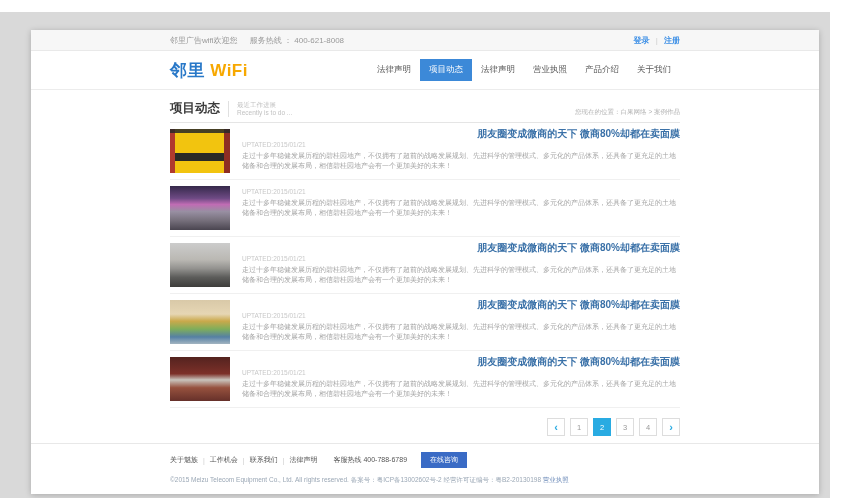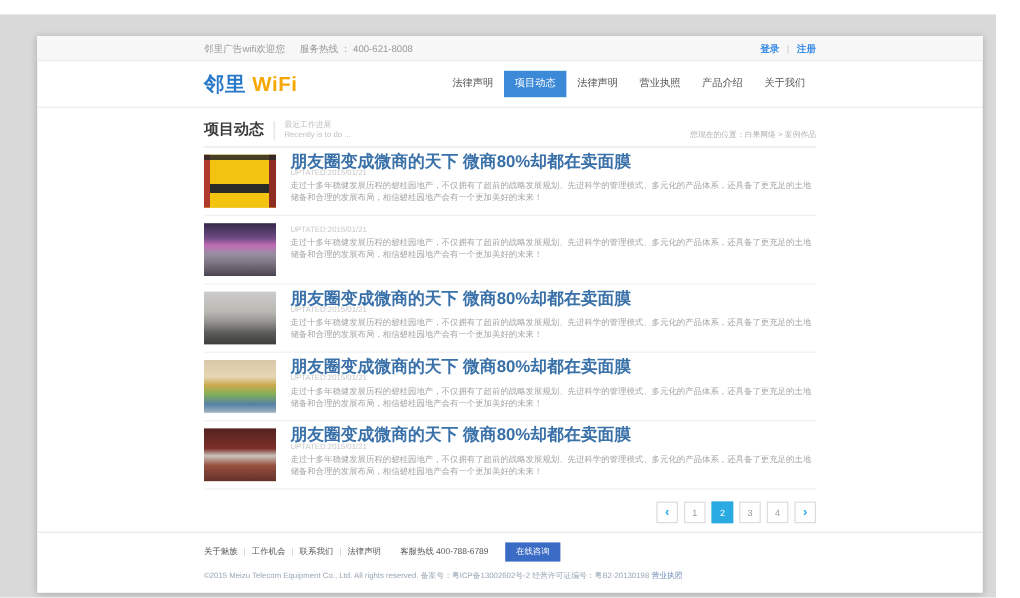--- a/index.html
+++ b/index.html
@@ -51,21 +51,21 @@
   .thumb-1 { background:
       linear-gradient(180deg, rgba(40,40,40,.85) 0 9%, transparent 9%),
       linear-gradient(90deg,#b03a2e 0 8%, transparent 8% 90%, #8e2e23 90%),
       linear-gradient(180deg,#f2c40f 0 55%, #2a2a26 55% 72%, #f2c40f 72%);
       background-color:#e8b70f; }
   .thumb-2 { background:linear-gradient(180deg,#35294a 0%,#6e4a84 28%,#c06cb4 42%,#988fa2 58%,#77707c 78%,#4a4550 100%); }
   .thumb-3 { background:linear-gradient(180deg,#cccccc 0%,#bab8b3 38%,#93928f 58%,#5c5c5a 78%,#3e3d3b 100%); }
   .thumb-4 { background:linear-gradient(180deg,#d9c9a8 0%,#e6d6b4 32%,#caa94b 48%,#7fae5a 66%,#5580a4 84%,#a3b5c1 100%); }
   .thumb-5 { background:linear-gradient(180deg,#54231f 0%,#7c3029 38%,#c9c4bd 52%,#96513e 70%,#66302a 100%); }
   .art-body { flex:1; min-width:0; }
-  .art-title { font-size:14px; font-weight:bold; color:#3a71a8; cursor:pointer; line-height:10px; }
+  .art-title { font-size:10px; font-weight:bold; color:#3a71a8; cursor:pointer; line-height:10px;text-align:right; }
   .art-date { font-size:6.5px; color:#c8c8c8; margin:2px 0 3px; }
   .art-desc { font-size:7px; color:#a5a5a5; line-height:10px; max-height:21px; overflow:hidden; }
 
   .pagination { display:flex; justify-content:flex-end; gap:5px; padding:10px 0; }
   .page-btn {
     min-width:18px; height:18px; border:1px solid #ddd; background:#fff;
     font-size:7.5px; color:#999; display:flex; align-items:center; justify-content:center; cursor:pointer;
   }
   .page-btn.arrow { color:#29abe2; font-size:11px; font-weight:bold; line-height:1; }
   .page-btn.active { background:#29abe2; border-color:#29abe2; color:#fff; }

